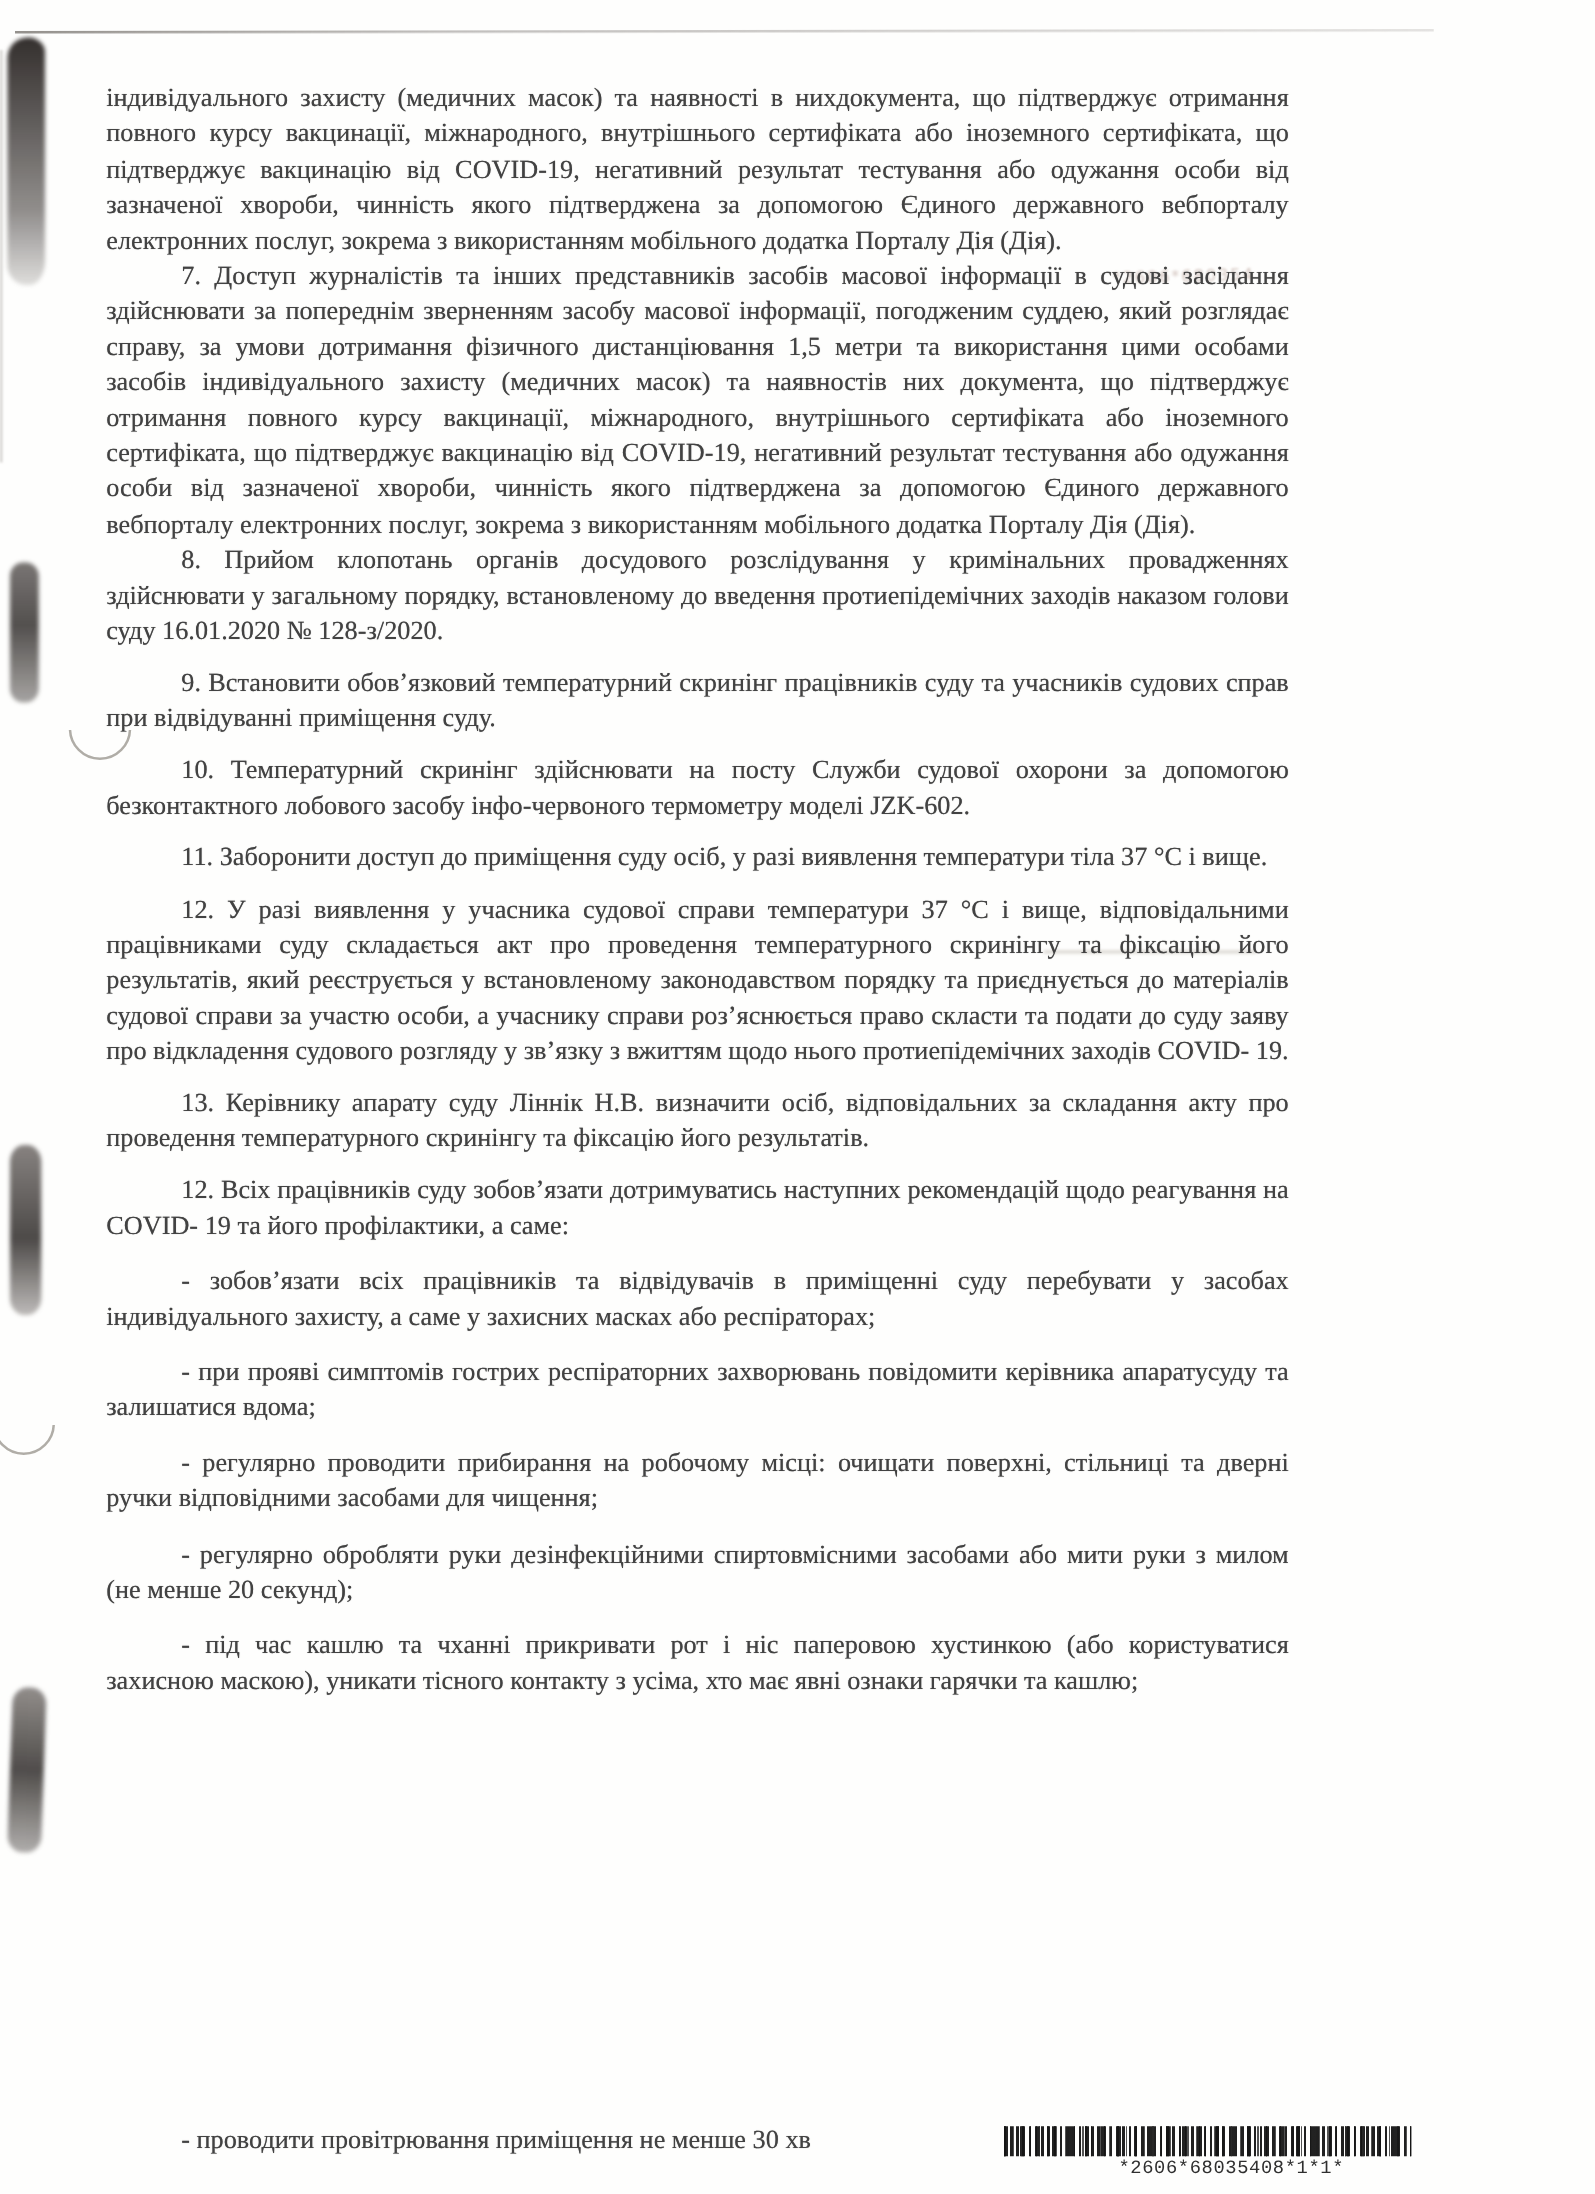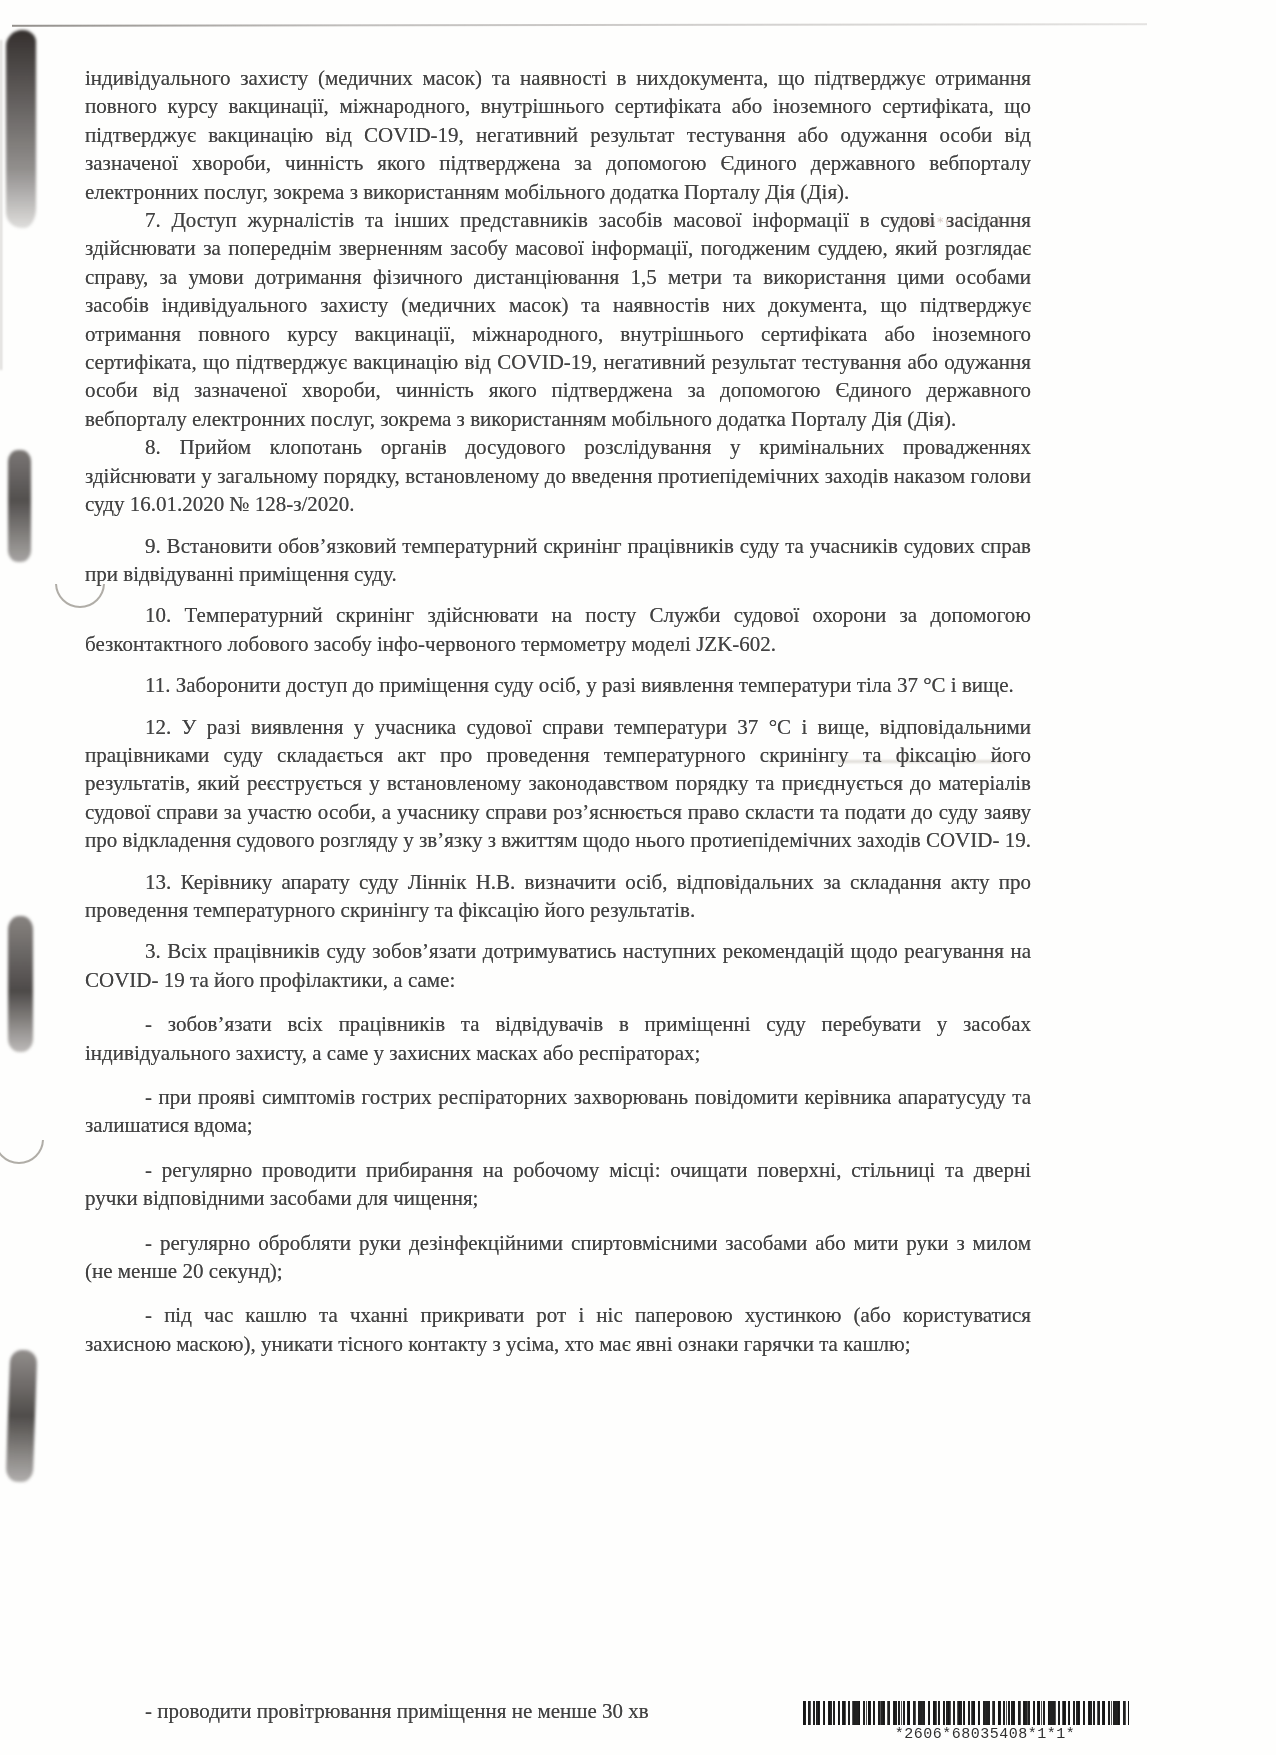--- a/index.html
+++ b/index.html
@@ -113,21 +113,21 @@
 
   <div class="body-text" id="docBody">
       <p class="">індивідуального захисту (медичних масок) та наявності в нихдокумента, що підтверджує отримання повного курсу вакцинації, міжнародного, внутрішнього сертифіката або іноземного сертифіката, що підтверджує вакцинацію від COVID-19, негативний результат тестування або одужання особи від зазначеної хвороби, чинність якого підтверджена за допомогою Єдиного державного вебпорталу електронних послуг, зокрема з використанням мобільного додатка Порталу Дія (Дія).</p>
       <p class="indent ">7. Доступ журналістів та інших представників засобів масової інформації в судові засідання здійснювати за попереднім зверненням засобу масової інформації, погодженим суддею, який розглядає справу, за умови дотримання фізичного дистанціювання 1,5 метри та використання цими особами засобів індивідуального захисту (медичних масок) та наявностів них документа, що підтверджує отримання повного курсу вакцинації, міжнародного, внутрішнього сертифіката або іноземного сертифіката, що підтверджує вакцинацію від COVID-19, негативний результат тестування або одужання особи від зазначеної хвороби, чинність якого підтверджена за допомогою Єдиного державного вебпорталу електронних послуг, зокрема з використанням мобільного додатка Порталу Дія (Дія).</p>
       <p class="indent ">8. Прийом клопотань органів досудового розслідування у кримінальних провадженнях здійснювати у загальному порядку, встановленому до введення протиепідемічних заходів наказом голови суду 16.01.2020 № 128-з/2020.</p>
       <p class="indent spaced">9. Встановити обов’язковий температурний скринінг працівників суду та учасників судових справ при відвідуванні приміщення суду.</p>
       <p class="indent spaced">10. Температурний скринінг здійснювати на посту Служби судової охорони за допомогою безконтактного лобового засобу інфо-червоного термометру моделі JZK-602.</p>
       <p class="indent spaced">11. Заборонити доступ до приміщення суду осіб, у разі виявлення температури тіла 37 °C і вище.</p>
       <p class="indent spaced">12. У разі виявлення у учасника судової справи температури 37 °C і вище, відповідальними працівниками суду складається акт про проведення температурного скринінгу та фіксацію його результатів, який реєструється у встановленому  законодавством порядку та приєднується до матеріалів судової справи за участю особи, а учаснику справи роз’яснюється право скласти та подати до суду заяву про відкладення судового розгляду у зв’язку з вжиттям щодо нього протиепідемічних заходів COVID- 19.</p>
       <p class="indent spaced">13. Керівнику  апарату суду Ліннік Н.В. визначити осіб, відповідальних за складання акту про проведення температурного скринінгу та фіксацію його результатів.</p>
-      <p class="indent spaced">3. Всіх працівників суду зобов’язати дотримуватись наступних рекомендацій щодо реагування на COVID- 19 та його профілактики, а саме:</p>
+      <p class="indent spaced">12. Всіх працівників суду зобов’язати дотримуватись наступних рекомендацій щодо реагування на COVID- 19 та його профілактики, а саме:</p>
       <p class="indent bullet spaced">- зобов’язати всіх працівників та відвідувачів в приміщенні суду перебувати у засобах індивідуального захисту, а саме у захисних масках або респіраторах;</p>
       <p class="indent bullet spaced">- при прояві симптомів гострих респіраторних захворювань повідомити керівника апаратусуду та залишатися вдома;</p>
       <p class="indent bullet spaced">- регулярно проводити прибирання на робочому місці: очищати поверхні, стільниці та дверні ручки відповідними засобами для чищення;</p>
       <p class="indent bullet spaced">- регулярно обробляти руки дезінфекційними спиртовмісними засобами або мити руки з милом (не менше 20 секунд);</p>
       <p class="indent bullet spaced">- під час кашлю та чханні прикривати рот і ніс паперовою хустинкою (або користуватися захисною маскою), уникати тісного контакту з усіма, хто має явні ознаки гарячки та кашлю;</p>
     </div>
 
   <div class="last-line">- проводити провітрювання приміщення не менше 30 хв</div>
 
   <div class="stamp">

